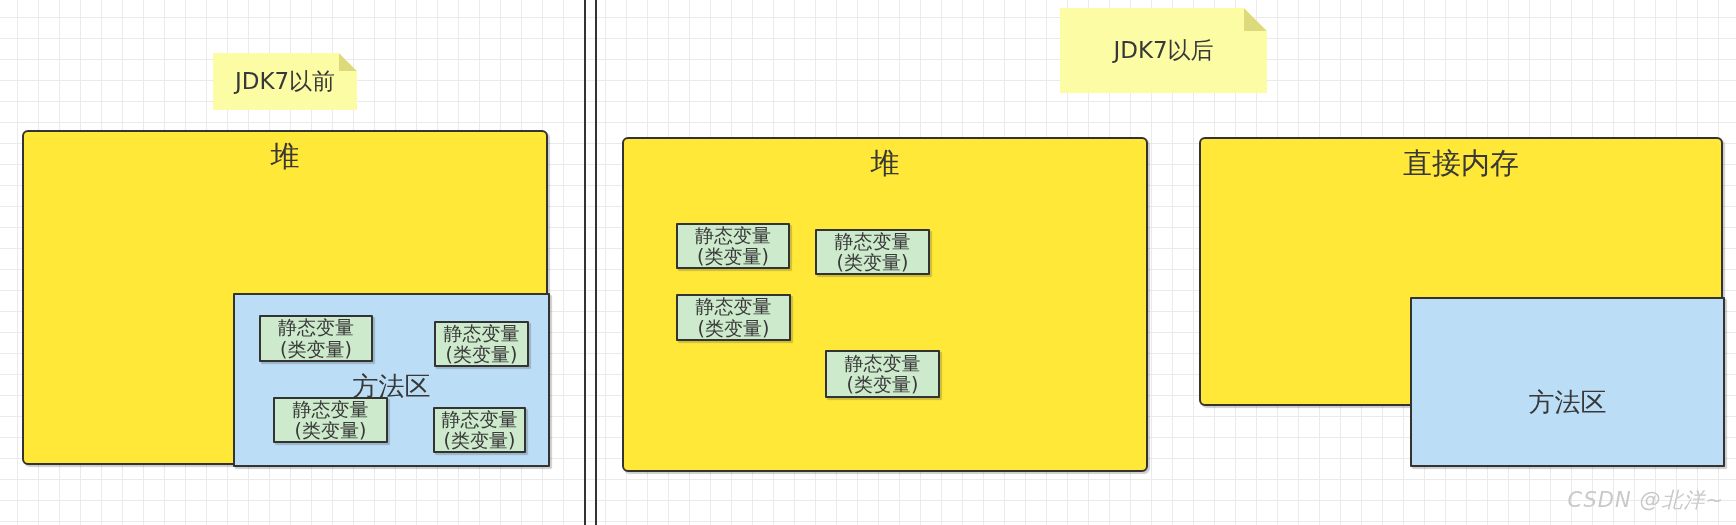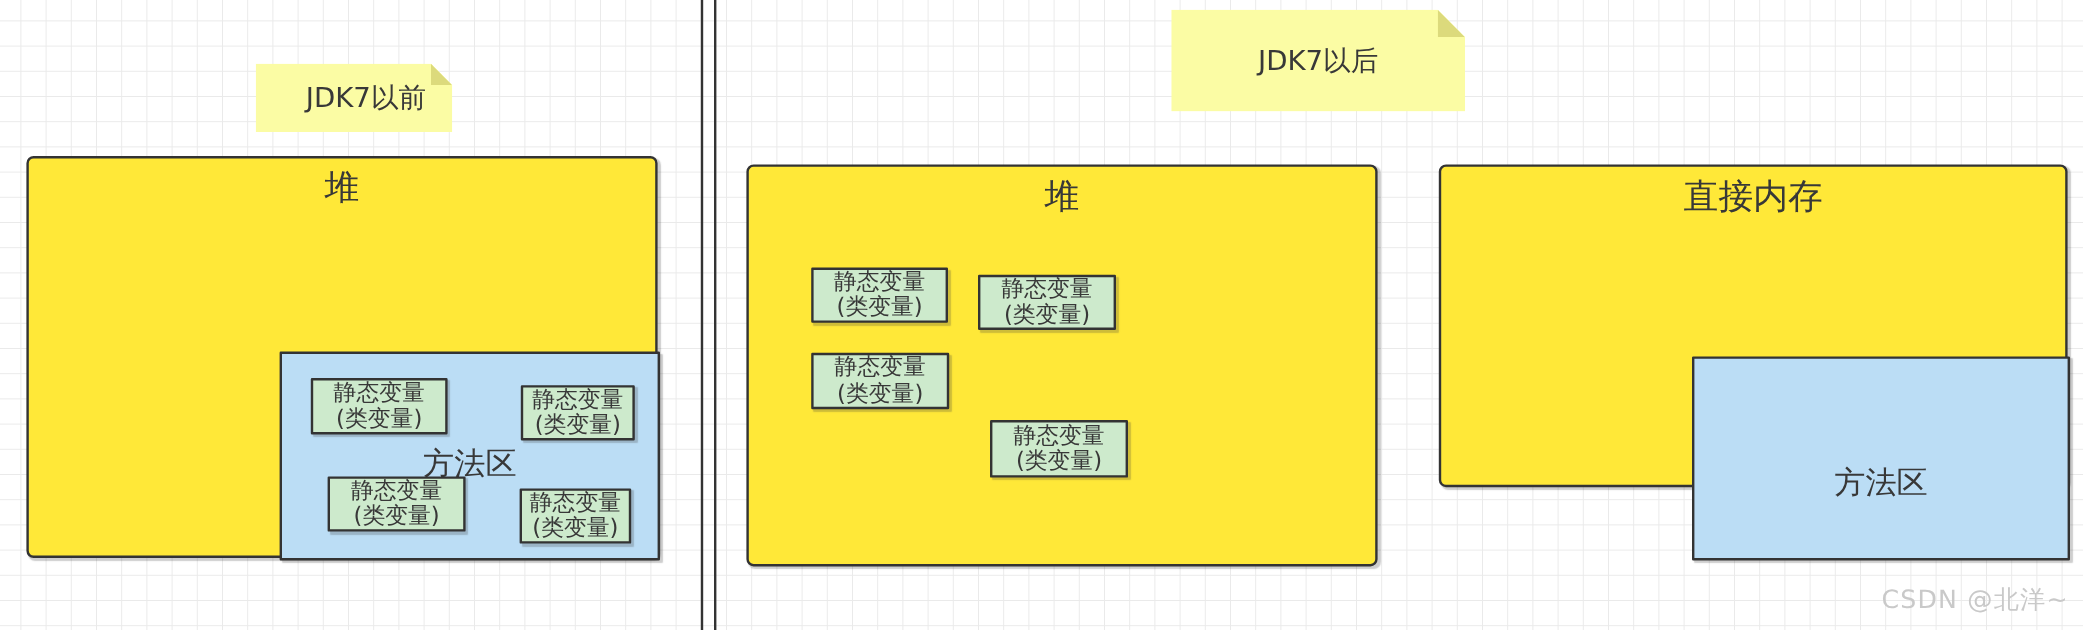--- a/index.html
+++ b/index.html
@@ -90,31 +90,32 @@
     color:var(--text-dark);
   }
 
   .watermark{
     position:absolute;
     right:12px;top:486px;
     font-size:21px;
     color:var(--watermark-gray);
     z-index:6;
     letter-spacing:1px;
+    font-style:italic;
   }
 </style>
 </head>
 <body>
 
 <div class="canvas">
 
   <div class="vline v1"></div>
   <div class="vline v2"></div>
 
-  <div class="sticky" style="--fold:18px;left:213px;top:53px;width:144px;height:57px;padding-left:20px;">
+  <div class="sticky" style="--fold:18px;left:213px;top:53px;width:144px;height:57px;">
     <div class="sticky-fold"></div>
     <span class="sticky-label">JDK7以前</span>
   </div>
 
   <div class="shape yellow" style="left:22px;top:130px;width:526px;height:335px;">
     <span class="shape-title">堆</span>
   </div>
 
   <div class="shape blue" style="left:233px;top:293px;width:317px;height:174px;">
     <span class="method-label" style="top:74px;">方法区</span>
@@ -130,21 +131,21 @@
   </div>
   <div class="shape green static-box" style="left:273px;top:397px;width:115px;height:46px;">
     <span>静态变量</span>
     <span>(类变量)</span>
   </div>
   <div class="shape green static-box" style="left:433px;top:407px;width:93px;height:46px;">
     <span>静态变量</span>
     <span>(类变量)</span>
   </div>
 
-  <div class="sticky" style="--fold:23px;left:976px;top:8px;width:245px;height:85px;">
+  <div class="sticky" style="--fold:23px;left:1060px;top:8px;width:207px;height:85px;">
     <div class="sticky-fold"></div>
     <span class="sticky-label">JDK7以后</span>
   </div>
 
   <div class="shape yellow" style="left:622px;top:137px;width:526px;height:335px;">
     <span class="shape-title">堆</span>
   </div>
 
   <div class="shape green static-box" style="left:676px;top:223px;width:114px;height:46px;">
     <span>静态变量</span>

